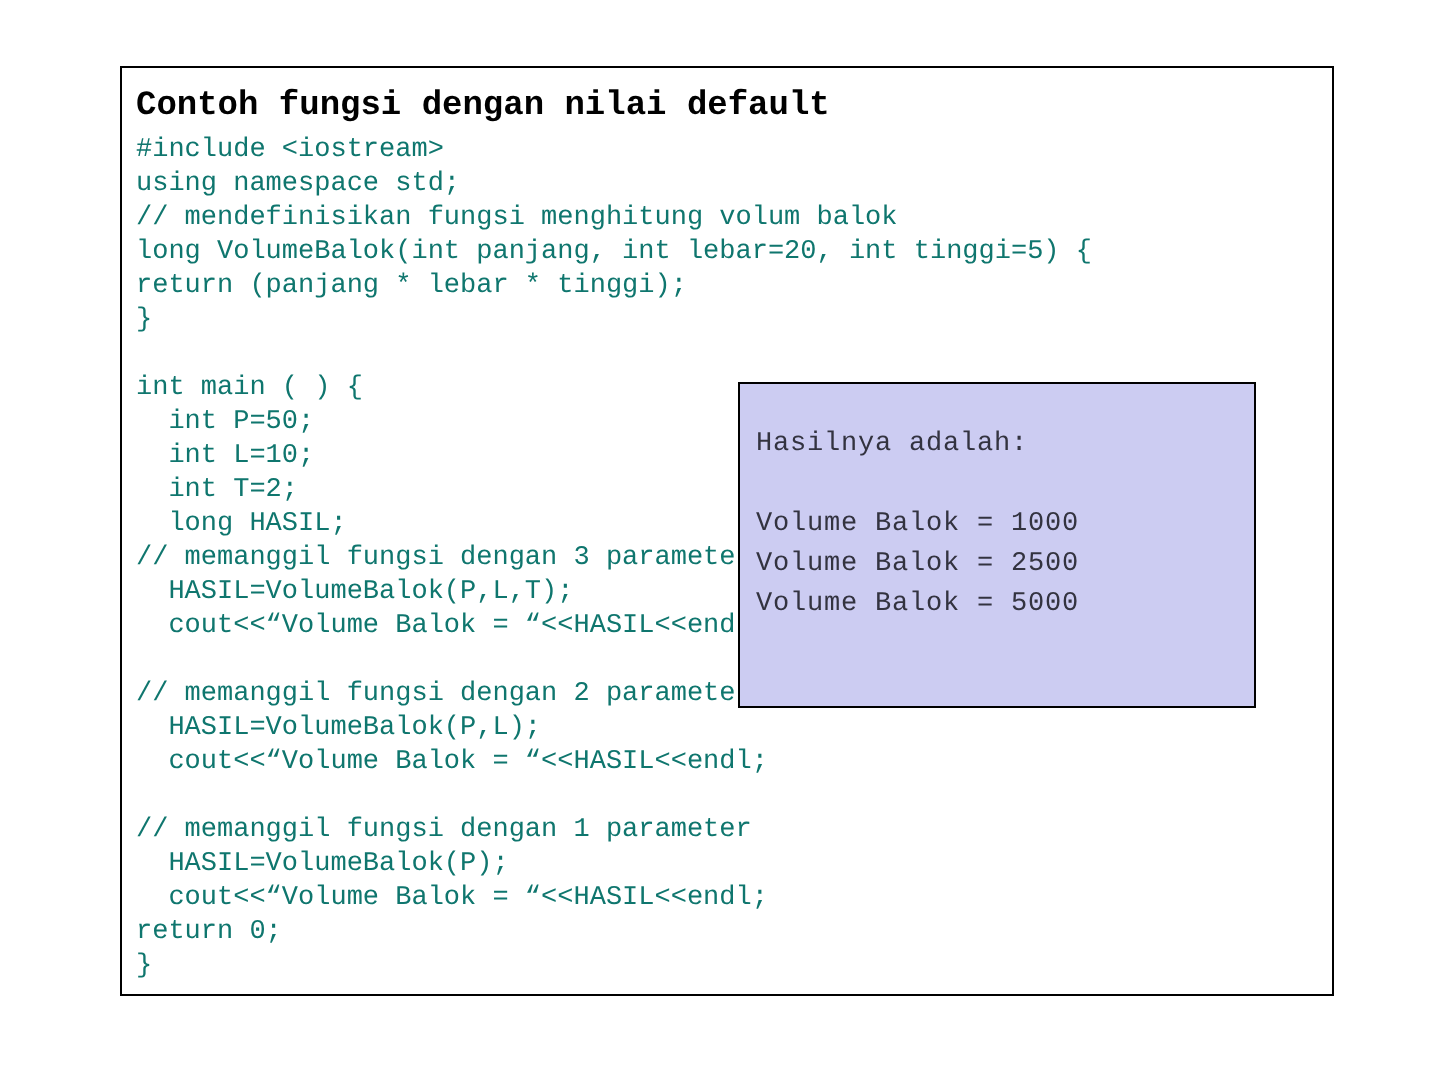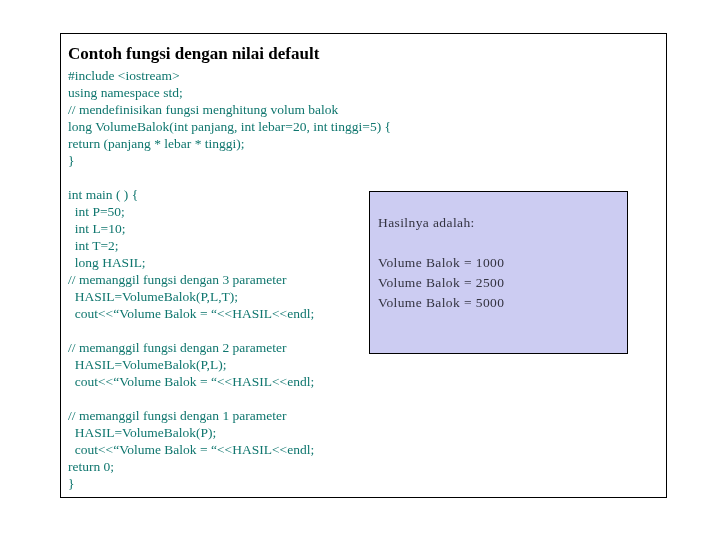--- a/index.html
+++ b/index.html
@@ -1,15 +1,15 @@
 <!DOCTYPE html>
 <html><head>
 <meta charset="utf-8">
 <style>
-  * { margin: 0; padding: 0; box-sizing: border-box; }
+  * { margin: 0; padding: 0; box-sizing: border-box; font-family: Liberation Mono, monospace; }
   html, body {
     width: 720px; height: 540px;
     background: #ffffff;
     font-family: "Liberation Serif", "DejaVu Serif", serif;
   }
   #screen {
     position: relative;
     width: 720px; height: 540px;
     background: #ffffff;
     overflow: hidden;

